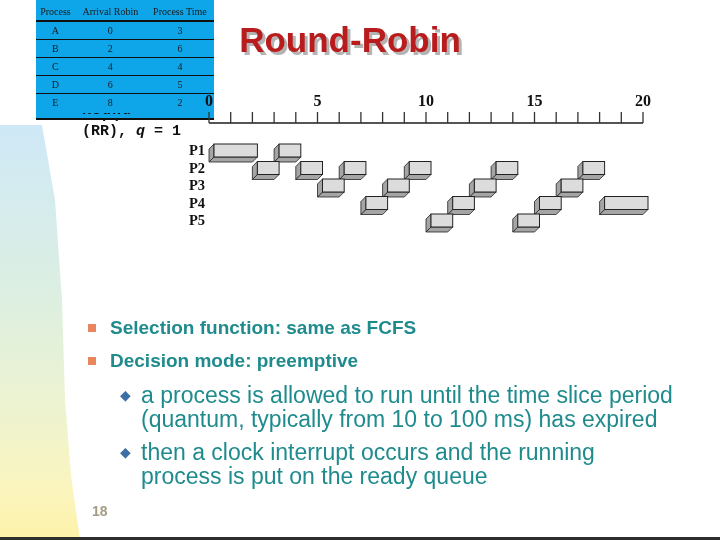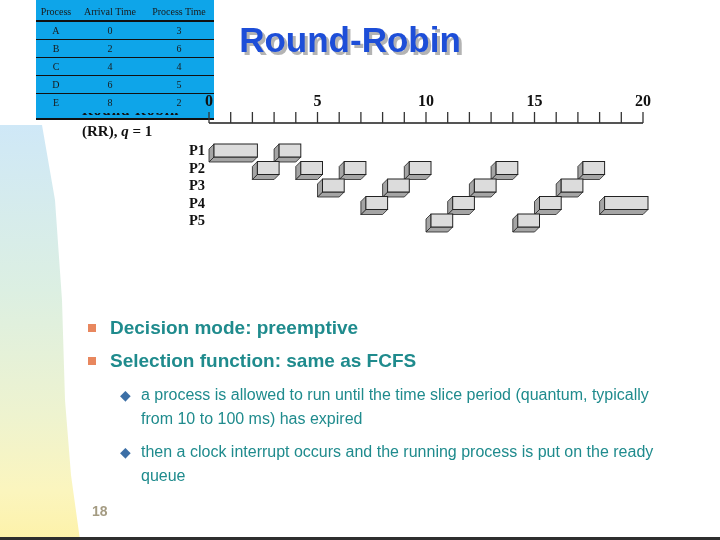--- a/index.html
+++ b/index.html
@@ -24,56 +24,56 @@
     font-weight:normal;font-style:normal;font-size:10px;padding:4px 0 3px 0;
     border-bottom:2px solid #111;white-space:nowrap;
   }
   .proc-table td{
     text-align:center;padding:3px 0;border-bottom:1.5px solid #111;font-size:10px;
   }
   .proc-table tr:last-child td{border-bottom:none;}
   
   .title{
     position:absolute;left:200px;top:20px;width:300px;text-align:center;
-    font-size:35px;font-weight:bold;color:#1d4ed8;letter-spacing:0px;
+    font-size:35px;font-weight:bold;color:#b91c1c;letter-spacing:0px;
     text-shadow:3px 3px 0 #b3b3b3;white-space:nowrap;
   }
   
-  .rr-caption{position:absolute;left:82px;top:113px;width:110px;font-family:Liberation Serif, serif;color:#111;}
+  .rr-caption{position:absolute;left:82px;top:113px;width:110px;font-family:Liberation Mono, monospace;color:#111;}
   .rr-cut{height:8px;overflow:hidden;}
   .rr-cut span{display:block;margin-top:-11px;font-size:15px;font-weight:bold;letter-spacing:1px;}
   .rr-line{font-size:15px;font-weight:bold;margin-top:2px;white-space:nowrap;}
   .rr-line .q{font-style:italic;}
   
   #gantt{position:absolute;left:175px;top:85px;}
   
   .bullets{position:absolute;left:88px;top:317px;width:585px;}
   .bullet-item{display:flex;align-items:flex-start;margin-bottom:11px;}
   .sq{width:8px;height:8px;background:#e8875e;margin:7px 14px 0 0;flex:0 0 8px;}
   .bullet-text{font-size:19px;font-weight:bold;color:#1f8b8d;line-height:22px;}
   .subbullets{margin:6px 0 0 32px;}
   .sub-item{display:flex;align-items:flex-start;margin-bottom:9px;}
   .diamond{color:#3c6fa6;font-size:14px;line-height:24px;margin-right:7px;flex:0 0 14px;}
-  .sub-text{font-size:16px;font-weight:normal;color:#1f8b8d;line-height:24px;}
+  .sub-text{font-size:23px;font-weight:normal;color:#1f8b8d;line-height:24px;}
   
   .page-num{position:absolute;left:92px;top:503px;font-size:14px;color:#a49b82;font-weight:bold;}
   
   .bottom-rule{position:absolute;left:0;bottom:0;width:720px;height:3px;background:#2e2e2e;}
 </style>
 </head>
 <body>
 
 <div class="band"></div>
 
 <div class="proc-table">
   <table>
     <thead>
       <tr>
         <th>Process</th>
-        <th>Arrival Time</th>
+        <th>Arrival Robin</th>
         <th>Process Time</th>
       </tr>
     </thead>
     <tbody>
       <tr>
         <td>A</td>
         <td>0</td>
         <td>3</td>
       </tr>
       <tr>
@@ -194,25 +194,25 @@
     <polygon points="256,129 256,142 251,147 251,134" fill="#a5a5a5" stroke="#222222" stroke-width="0.8"></polygon>
     <rect x="256" y="129" width="21.7" height="13" fill="#dcdcdc" stroke="#222222" stroke-width="1"></rect>
     <polygon points="342.8,142 364.5,142 359.5,147 337.8,147" fill="#a5a5a5" stroke="#222222" stroke-width="0.8"></polygon>
     <polygon points="342.8,129 342.8,142 337.8,147 337.8,134" fill="#a5a5a5" stroke="#222222" stroke-width="0.8"></polygon>
     <rect x="342.8" y="129" width="21.7" height="13" fill="#dcdcdc" stroke="#222222" stroke-width="1"></rect>
   </svg>
 
 <div class="bullets">
   <div class="bullet-item">
     <span class="sq"></span>
-    <span class="bullet-text">Decision mode: preemptive</span>
+    <span class="bullet-text">Selection function: same as FCFS</span>
   </div>
   <div class="bullet-item">
     <span class="sq"></span>
-    <span class="bullet-text">Selection function: same as FCFS</span>
+    <span class="bullet-text">Decision mode: preemptive</span>
   </div>
   <div class="subbullets">
     <div class="sub-item">
       <span class="diamond">◆</span>
       <span class="sub-text">a process is allowed to run until the time slice period (quantum, typically from 10 to 100 ms) has expired</span>
     </div>
     <div class="sub-item">
       <span class="diamond">◆</span>
       <span class="sub-text">then a clock interrupt occurs and the running process is put on the ready queue</span>
     </div>

